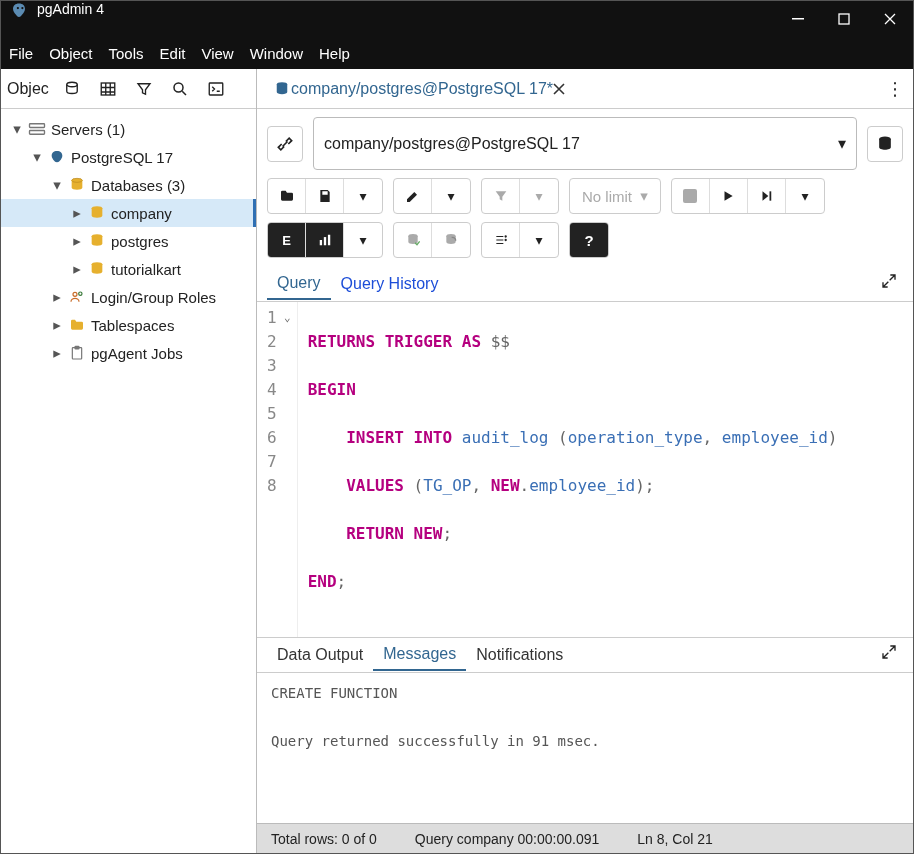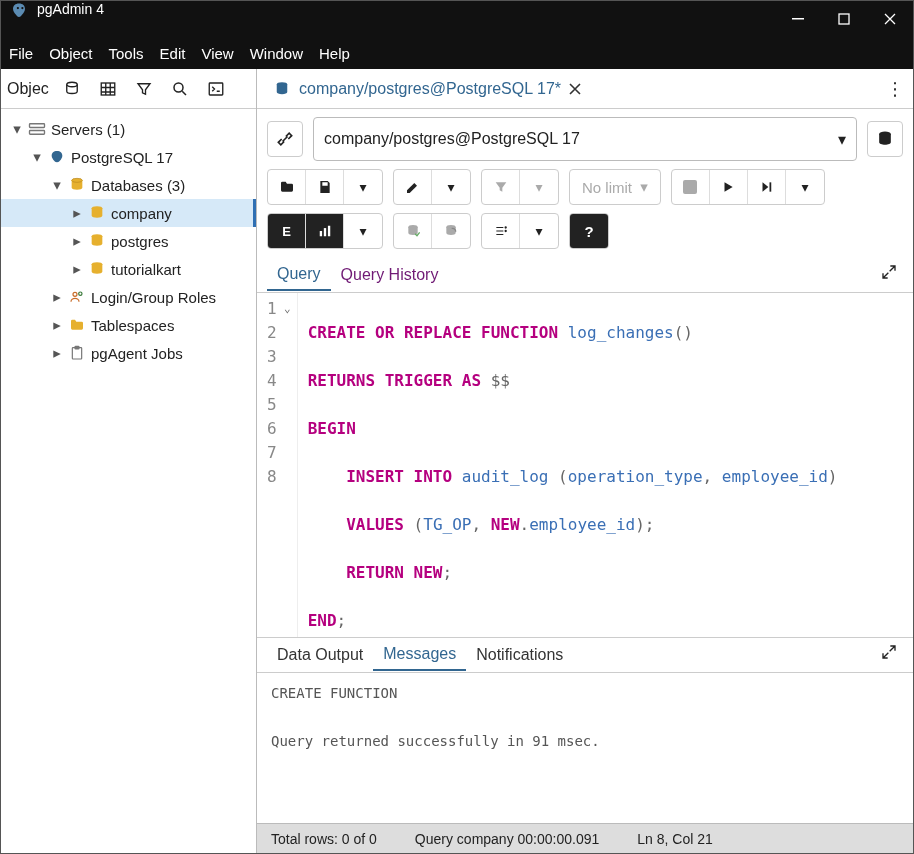--- a/index.html
+++ b/index.html
@@ -18,36 +18,36 @@
   .side-toolbar .tbtn { width: 30px; height: 28px; display:flex; align-items:center; justify-content:center; color:#222; }
   .tree { padding: 6px 0; font-size: 15px; color: #222; overflow:auto; }
   .tree-row { display: flex; align-items: center; height: 28px; padding-right: 6px; white-space:nowrap; }
   .tree-row.selected { background: #d6e9f8; border-right: 3px solid #2f6fb3; }
   .tw { display:inline-flex; align-items:center; justify-content:center; width:16px; height:16px; color:#555; }
   .ticon { display:inline-flex; align-items:center; justify-content:center; width:20px; height:18px; margin: 0 4px 0 2px; }
   .gold { color:#d4a326; }
   .blue { color:#326690; }
   .main { flex: 1; display: flex; flex-direction: column; min-width:0; }
   .tabbar { height: 40px; border-bottom: 1px solid #ccc; display:flex; align-items:center; padding: 0 6px; }
-  .tab { display:flex; align-items:center; gap:8px; padding: 4px 10px; color:#326690; font-size:16px; }
+  .tab { display:flex; align-items:center; padding: 4px 10px; color:#326690; font-size:16px; }
   .tab .close { color:#333; }
   .tabbar .spacer { flex:1; }
   .kebab { width:24px; text-align:center; font-size:18px; color:#222; }
   .conn-row { padding: 8px 10px; display:flex; gap:10px; align-items:center; }
   .conn-btn { width:36px; height:36px; border:1px solid #ccc; border-radius:4px; display:flex; align-items:center; justify-content:center; background:#fff; }
-  .conn-select { flex:1; height:44px; border:1px solid #bbb; border-radius:4px; display:flex; align-items:center; padding:0 10px; font-size:16px; color:#222; justify-content:space-between; }
+  .conn-select { flex:1; height:53px; border:1px solid #bbb; border-radius:4px; display:flex; align-items:center; padding:0 10px; font-size:16px; color:#222; justify-content:space-between; }
   .toolbar-row { padding: 0 10px 8px 10px; display:flex; gap:10px; flex-wrap:wrap; align-items:center; }
   .btngroup { display:inline-flex; border:1px solid #ccc; border-radius:4px; overflow:hidden; background:#fff; height:36px; }
   .btngroup .b { width:38px; display:flex; align-items:center; justify-content:center; border-right:1px solid #ddd; color:#222; }
   .btngroup .b:last-child { border-right:none; }
   .btngroup .b.dark { background:#222; color:#fff; }
   .btngroup .b.wide { width:auto; padding:0 12px; font-size:15px;text-align:center; }
   .btngroup .b.disabled { color:#aaa; }
   .query-tabs { display:flex; align-items:center; border-bottom:1px solid #ccc; padding: 0 10px; height:36px; font-size:16px; }
-  .qtab { padding: 6px 10px; color:#701a75; }
+  .qtab { padding: 6px 10px; color:#1d4ed8; }
   .qtab.active { color:#326690; border-bottom:2px solid #326690; }
   .expand-ic { margin-left:auto; color:#222; width:22px; height:22px; }
   .editor { display:flex; font-family: "Consolas","Menlo",monospace; font-size:16px; line-height:24px; flex:1; overflow:auto; background:#fff; }
   .gutter { background:#fff; color:#888; text-align:right; padding: 4px 6px 4px 10px; user-select:none; border-right:1px solid #eee;}
   .gline { height:24px; display:flex; align-items:center; justify-content:flex-end; gap:4px; }
   .fold { color:#666; font-size:11px; width:10px; display:inline-block; }
   .code { padding: 4px 10px; white-space:pre; color:#222; }
   .kw { color:#b5007f; font-weight:600; }
   .fn { color:#3a6fb5; }
   .ident { color:#3a6fb5; }
@@ -406,21 +406,20 @@
           <div class="gline">
               <span>7</span>
               <span class="fold"></span>
             </div>
           <div class="gline">
               <span>8</span>
               <span class="fold"></span>
             </div>
         </div>
         <div class="code">
-<div><span class="kw">CREATE OR REPLACE FUNCTION </span><span class="fn">log_changes</span><span class="punct">()</span></div>
 <div><span class="kw">RETURNS TRIGGER AS </span><span class="op">$$</span></div>
 <div><span class="kw">BEGIN</span></div>
 <div><span>    </span><span class="kw">INSERT INTO </span><span class="ident">audit_log </span><span class="punct">(</span><span class="ident">operation_type</span><span class="punct">, </span><span class="ident">employee_id</span><span class="punct">)</span></div>
 <div><span>    </span><span class="kw">VALUES </span><span class="punct">(</span><span class="ident">TG_OP</span><span class="punct">, </span><span class="kw">NEW</span><span class="punct">.</span><span class="ident">employee_id</span><span class="punct">);</span></div>
 <div><span>    </span><span class="kw">RETURN NEW</span><span class="punct">;</span></div>
 <div><span class="kw">END</span><span class="punct">;</span></div>
 
         </div>
       </div>
 

